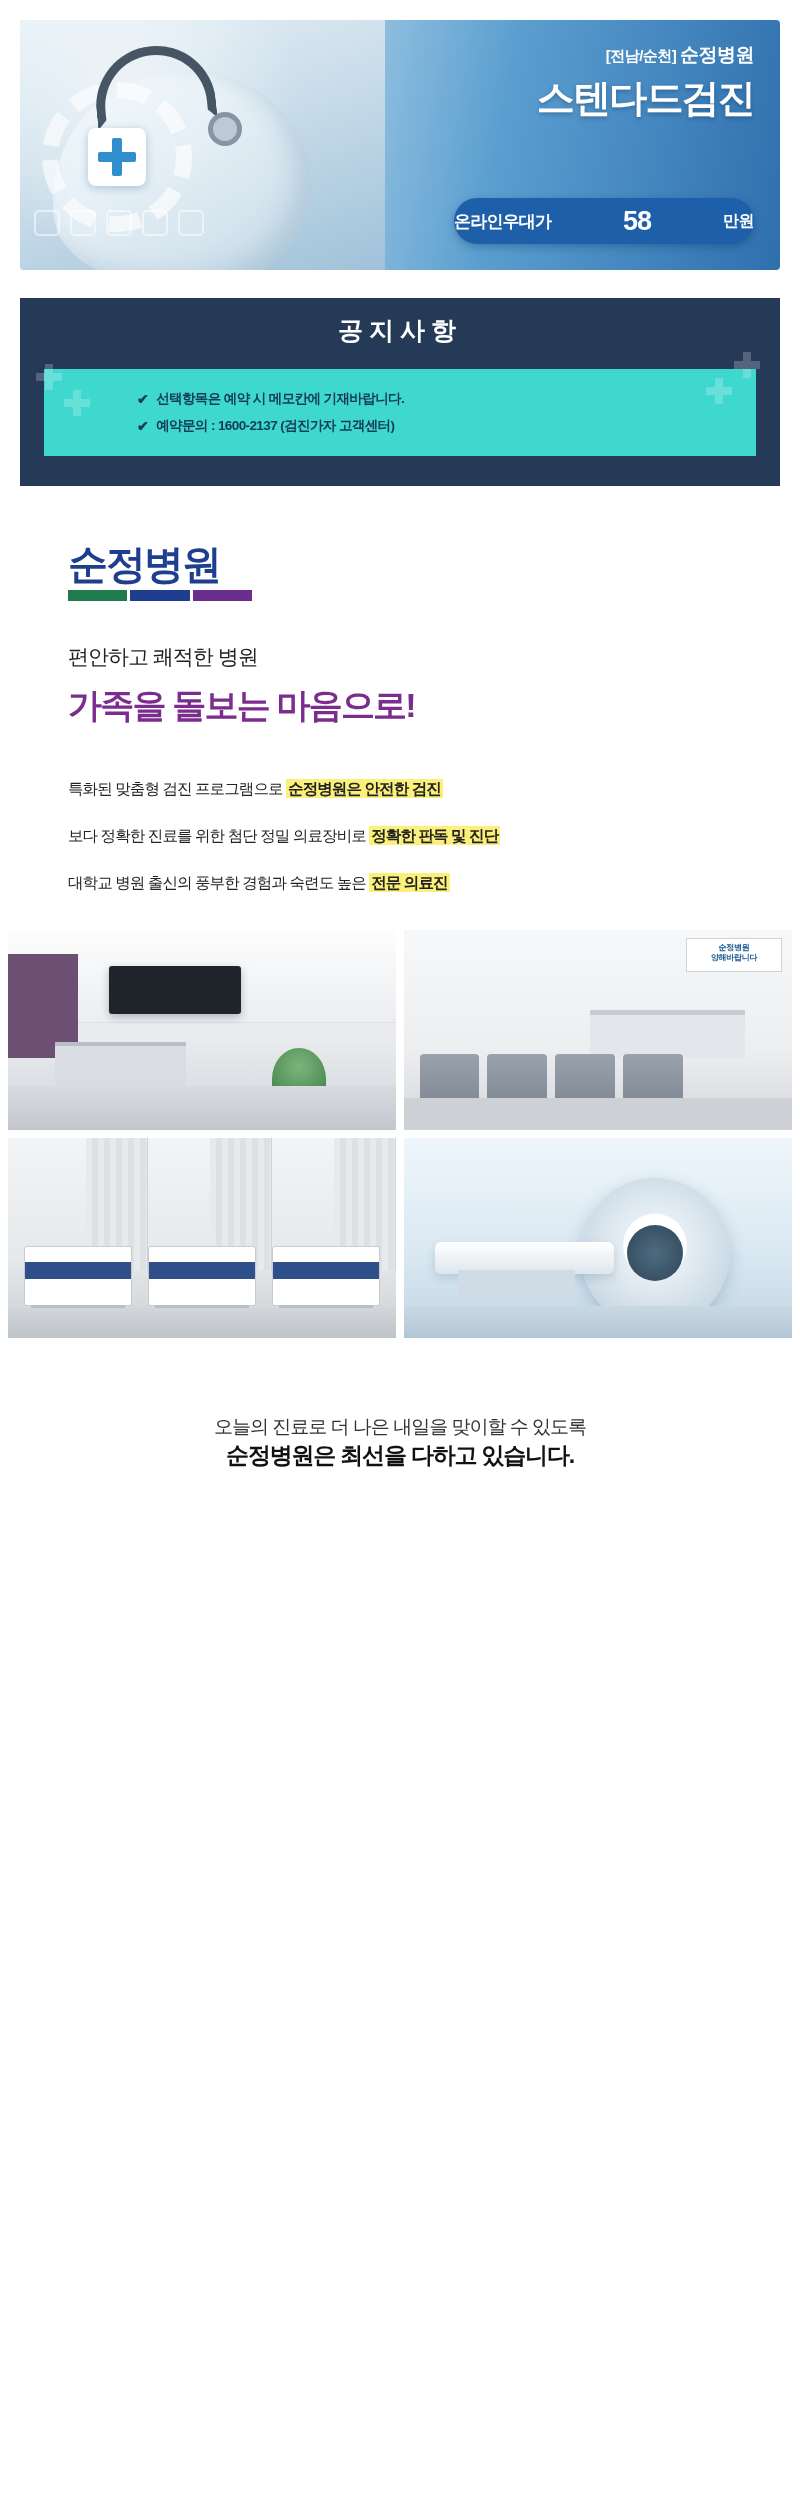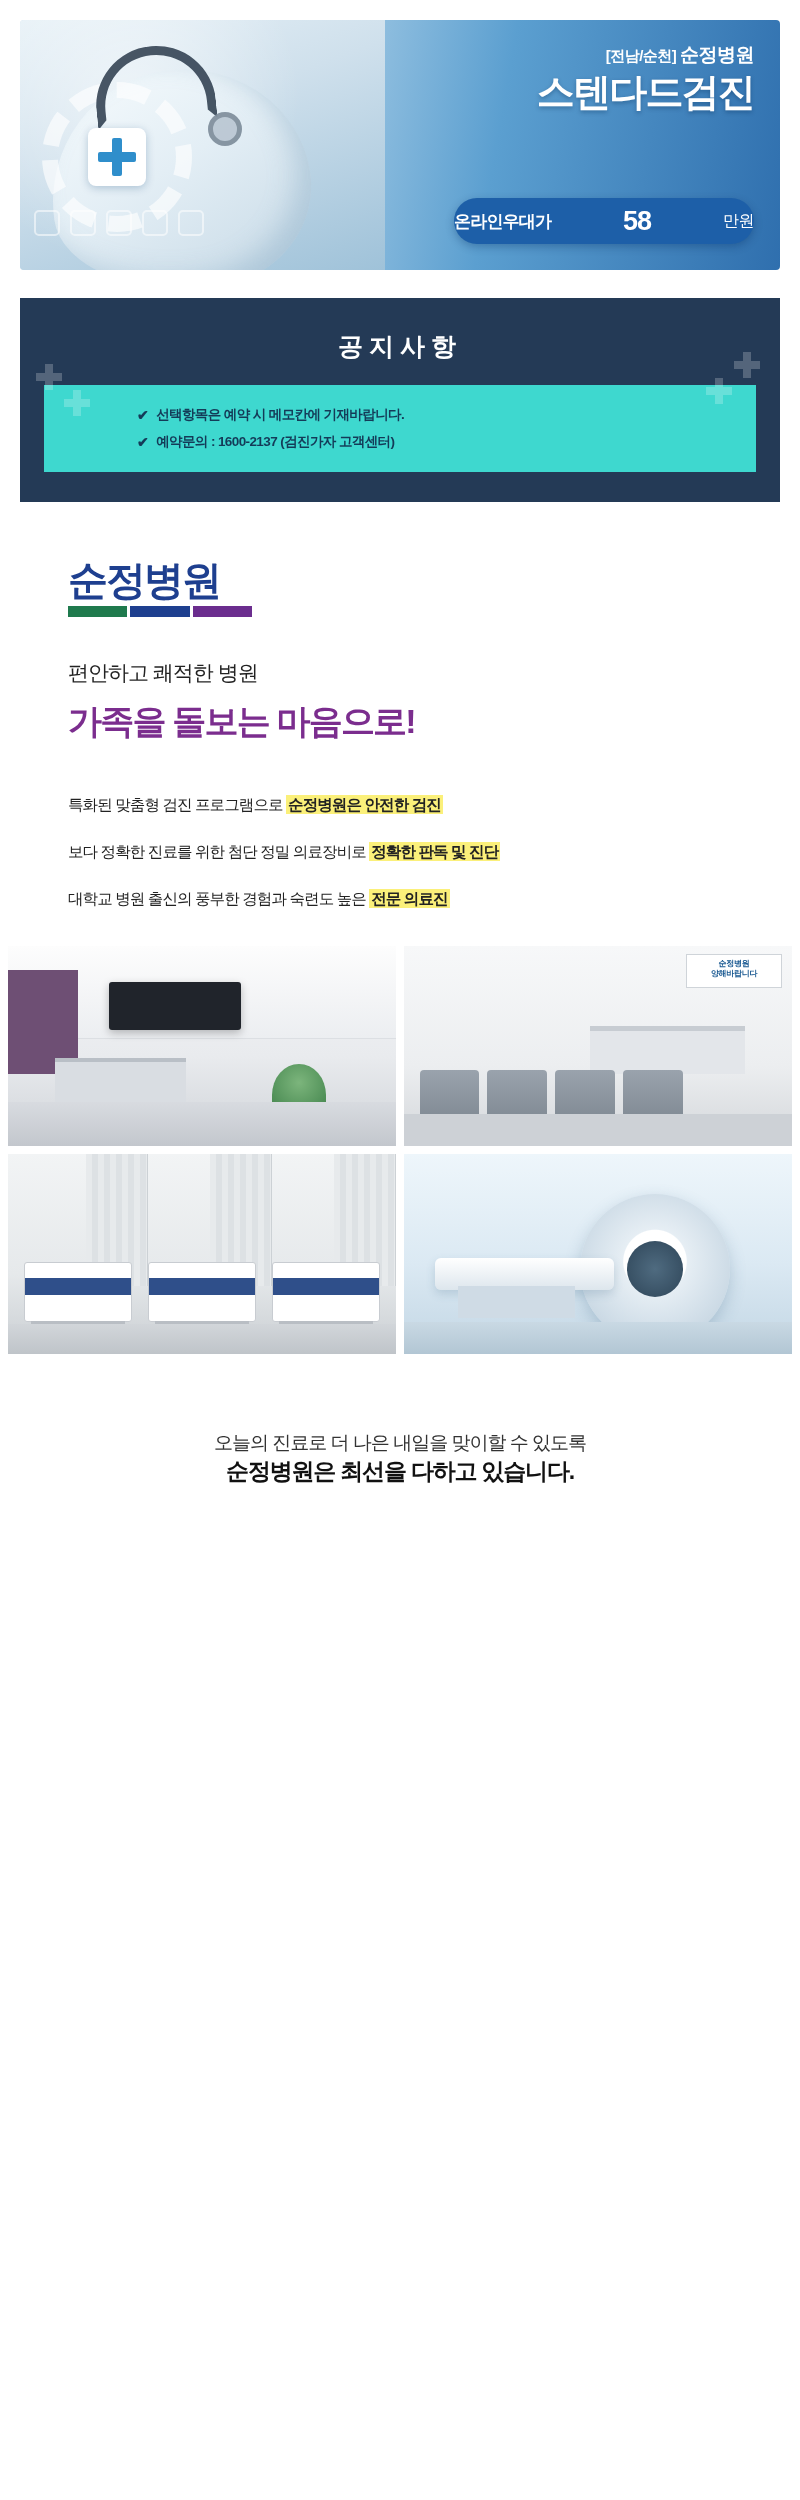--- a/index.html
+++ b/index.html
@@ -96,21 +96,21 @@
   .hero-text {
     position: absolute;
     right: 26px; top: 22px;
     width: 340px;
     text-align: right;
     color: #ffffff;
   }
   .hero-region {
     font-size: 15px;
     letter-spacing: -0.5px;
-    margin-bottom: 4px;
+    margin-bottom: 10px;
     font-weight: 700;
   }
   .hero-region .hname { font-size: 19px; font-weight: 700; }
   .hero-title {
     font-size: 38px;
     font-weight: 700;
     letter-spacing: -1.8px;
     color: #ffffff;
     text-shadow: 0 2px 4px rgba(0,40,80,.35);
     margin: 4px 0 12px 0;
@@ -130,27 +130,27 @@
     border-radius: 24px;
     display: flex;
     align-items: center;
     justify-content: space-between;
     gap: 10px;
     color: #ffffff;
     box-shadow: 0 3px 8px rgba(0,40,90,.3);
   }
   .price-pill .label { font-size: 17px; font-weight: 700; letter-spacing: -0.8px; }
   .price-pill .num   { font-size: 27px; font-weight: 700; letter-spacing: -1px; }
-  .price-pill .unit  { font-size: 16px; font-weight: 400; letter-spacing: -0.5px; }
+  .price-pill .unit  { font-size: 16px; font-weight: 700; letter-spacing: -0.5px; }
 
   
   .notice {
     margin: 28px 20px 0 20px;
     background: #243a56;
-    padding: 32px 24px 30px 24px;
+    padding: 16px 24px 30px 24px;
     position: relative;
     overflow: hidden;
   }
   .notice .plus {
     position: absolute;
     width: 26px; height: 26px;
     opacity: .22;
   }
   .notice .plus::before, .notice .plus::after {
     content:""; position:absolute; background:#ffffff;

